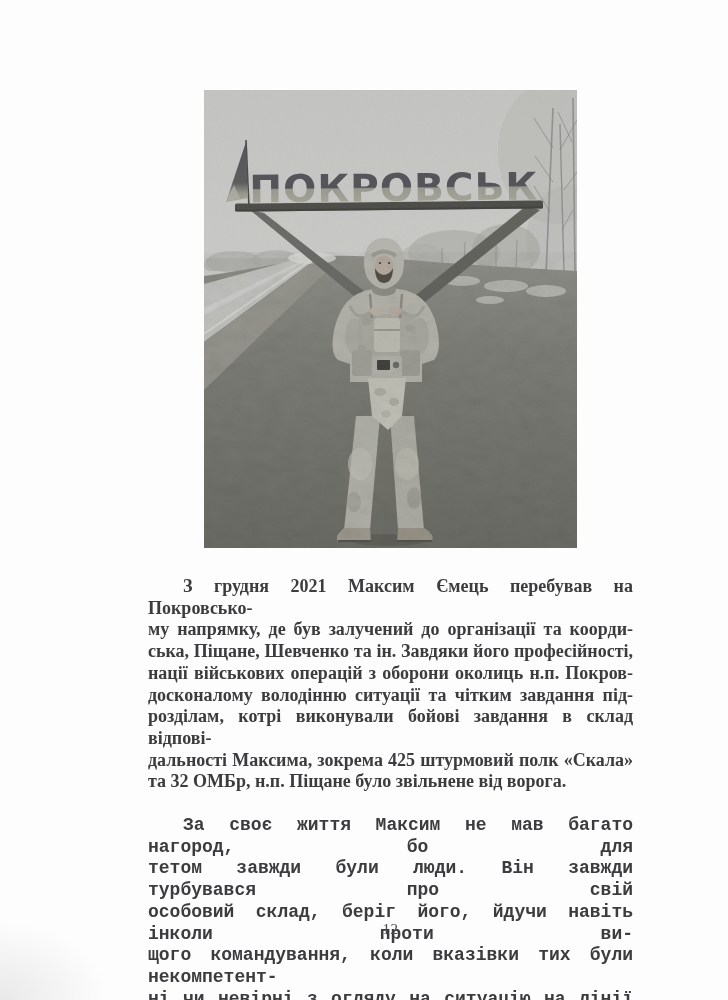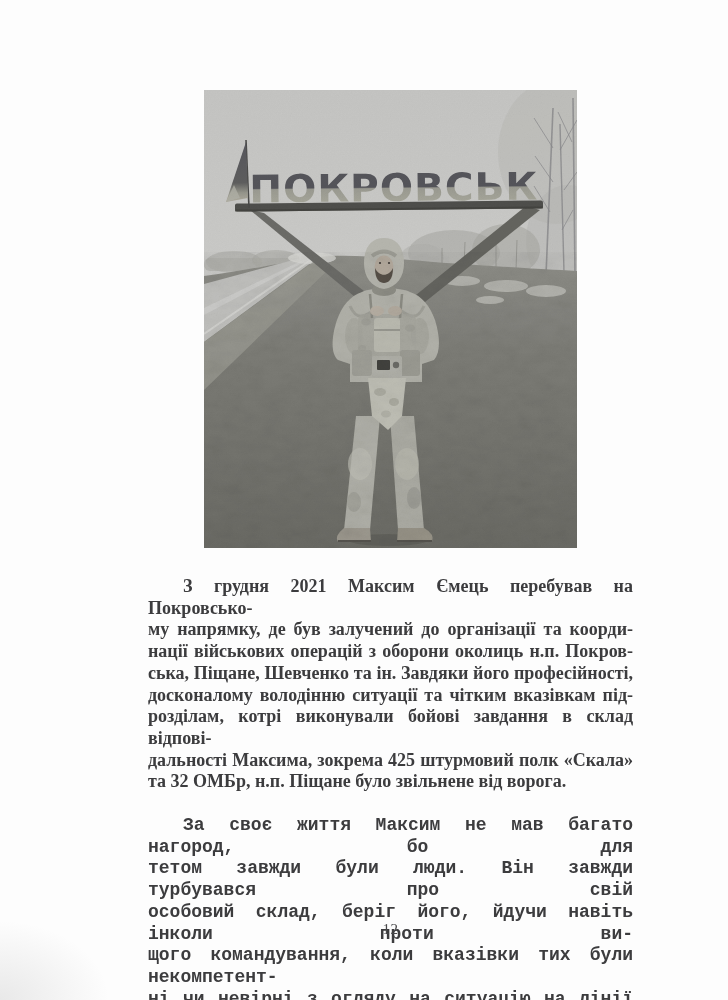--- a/index.html
+++ b/index.html
@@ -185,23 +185,23 @@
 
       <rect x="0" y="162" width="373" height="296" filter="url(#fMottle)" opacity="0.18" style="mix-blend-mode:multiply"></rect>
       <rect x="0" y="0" width="373" height="458" filter="url(#fGrain)" opacity="0.08" style="mix-blend-mode:multiply"></rect>
     </svg>
   </figure>
 
   <div class="body-text" id="paragraphs">
       <div class="paragraph">
         <div class="line first">З грудня 2021 Максим Ємець перебував на Покровсько-</div>
         <div class="line">му напрямку, де був залучений до організації та коорди-</div>
+        <div class="line">ська, Піщане, Шевченко та ін. Завдяки його професійності,</div>
         <div class="line">нації військових операцій з оборони околиць н.п. Покров-</div>
-        <div class="line">ська, Піщане, Шевченко та ін. Завдяки його професійності,</div>
-        <div class="line">досконалому володінню ситуації та чітким вказівкам під-</div>
+        <div class="line">досконалому володінню ситуації та чітким завдання під-</div>
         <div class="line">розділам, котрі виконували бойові завдання в склад відпові-</div>
         <div class="line">дальності Максима, зокрема 425 штурмовий полк «Скала»</div>
         <div class="line last">та 32 ОМБр, н.п. Піщане було звільнене від ворога.</div>
       </div>
       <div class="paragraph">
         <div class="line first">За своє життя Максим не мав багато нагород, бо для</div>
         <div class="line">тетом завжди були люди. Він завжди турбувався про свій</div>
         <div class="line">особовий склад, беріг його, йдучи навіть інколи проти ви-</div>
         <div class="line">щого командування, коли вказівки тих були некомпетент-</div>
         <div class="line last">ні чи невірні з огляду на ситуацію на лінії фронту.</div>

